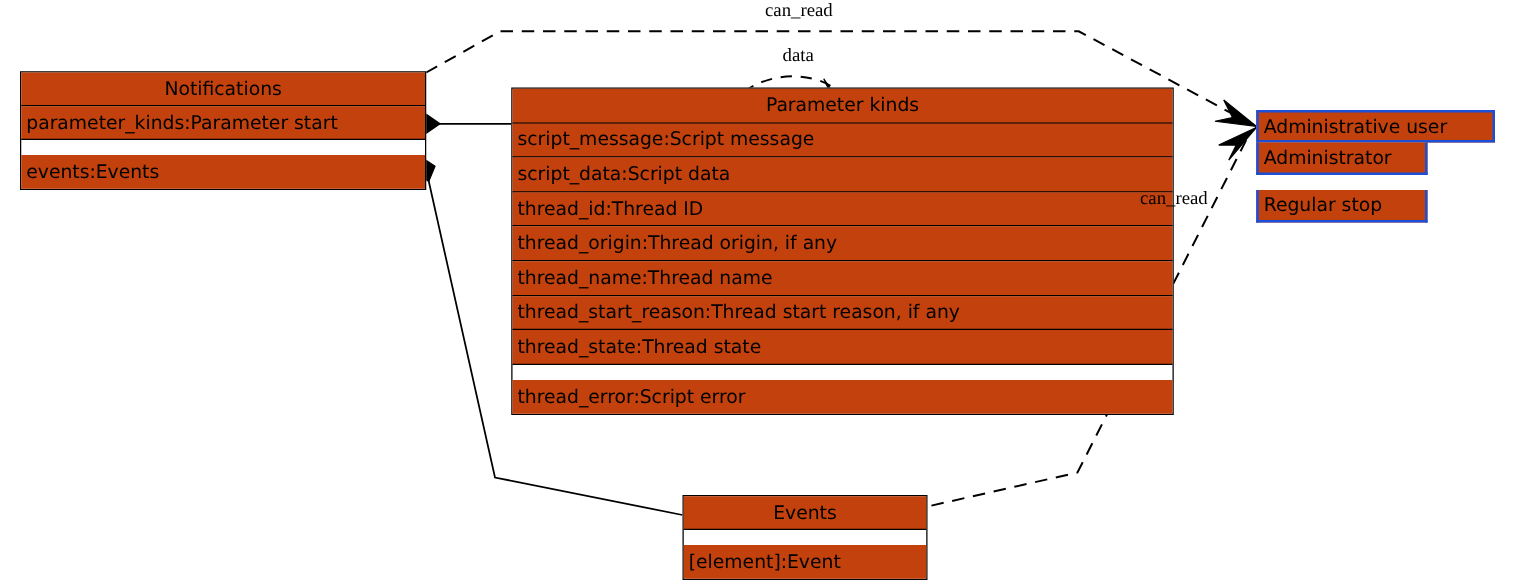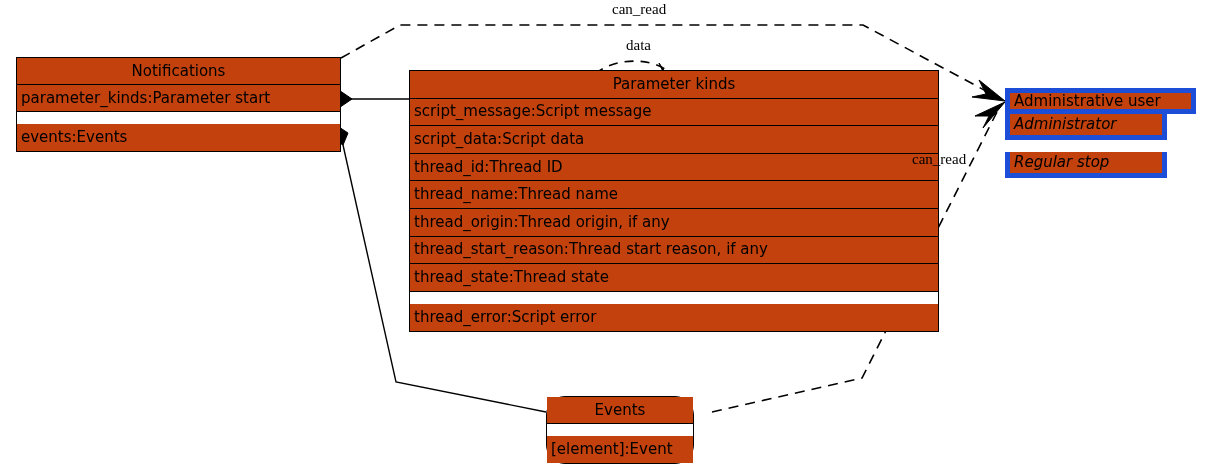--- a/index.html
+++ b/index.html
@@ -62,25 +62,25 @@
   
   #box-notifications { left: 16px; top: 57px; width: 325px; }
   #box-notifications .uml-row { height: 27px; }
 
   
   #box-parameter-kinds { left: 409px; top: 70px; width: 530px; }
   #box-parameter-kinds .uml-row { height: 27.6px; }
 
   
   #box-admin-user { left: 1005px; top: 88px; width: 191px; border: none; }
-  #box-admin-user .uml-row { height: 26px; border: 5px solid #1d4ed8; }
-  #box-admin-user .uml-row.narrow { width: 162px; border-top: none; font-style: italic; }
+  #box-admin-user .uml-row { height: 26px; border: 2px solid #1d4ed8; }
+  #box-admin-user .uml-row.narrow { width: 137px; border-top: none; }
 
   
-  #box-events { left: 546px; top: 396px; width: 148px; border-radius: 19px; }
+  #box-events { left: 546px; top: 396px; width: 196px; }
   #box-events .uml-row { height: 27px; }
 </style>
 </head>
 <body>
 
 <div id="canvas">
 
   <svg class="edges" viewBox="0 0 1211 468" xmlns="http://www.w3.org/2000/svg">
 
     <path d="M 341,58 L 400,25 L 863,25 L 999,98" fill="none" stroke="#000000" stroke-width="1.6" stroke-dasharray="10,7"></path>
@@ -103,22 +103,22 @@
     <div class="uml-row uml-title">Notifications</div>
     <div class="uml-row">parameter_kinds:Parameter start</div>
     <div class="uml-row">events:Events</div>
   </div>
 
   <div class="uml-box" id="box-parameter-kinds">
     <div class="uml-row uml-title">Parameter kinds</div>
     <div class="uml-row">script_message:Script message</div>
     <div class="uml-row">script_data:Script data</div>
     <div class="uml-row">thread_id:Thread ID</div>
+    <div class="uml-row">thread_origin:Thread origin, if any</div>
     <div class="uml-row">thread_name:Thread name</div>
-    <div class="uml-row">thread_origin:Thread origin, if any</div>
     <div class="uml-row">thread_start_reason:Thread start reason, if any</div>
     <div class="uml-row">thread_state:Thread state</div>
     <div class="uml-row">thread_error:Script error</div>
   </div>
 
   <div class="uml-box" id="box-admin-user">
     <div class="uml-row">Administrative user</div>
     <div class="uml-row narrow">Administrator</div>
     <div class="uml-row narrow">Regular stop</div>
   </div>

